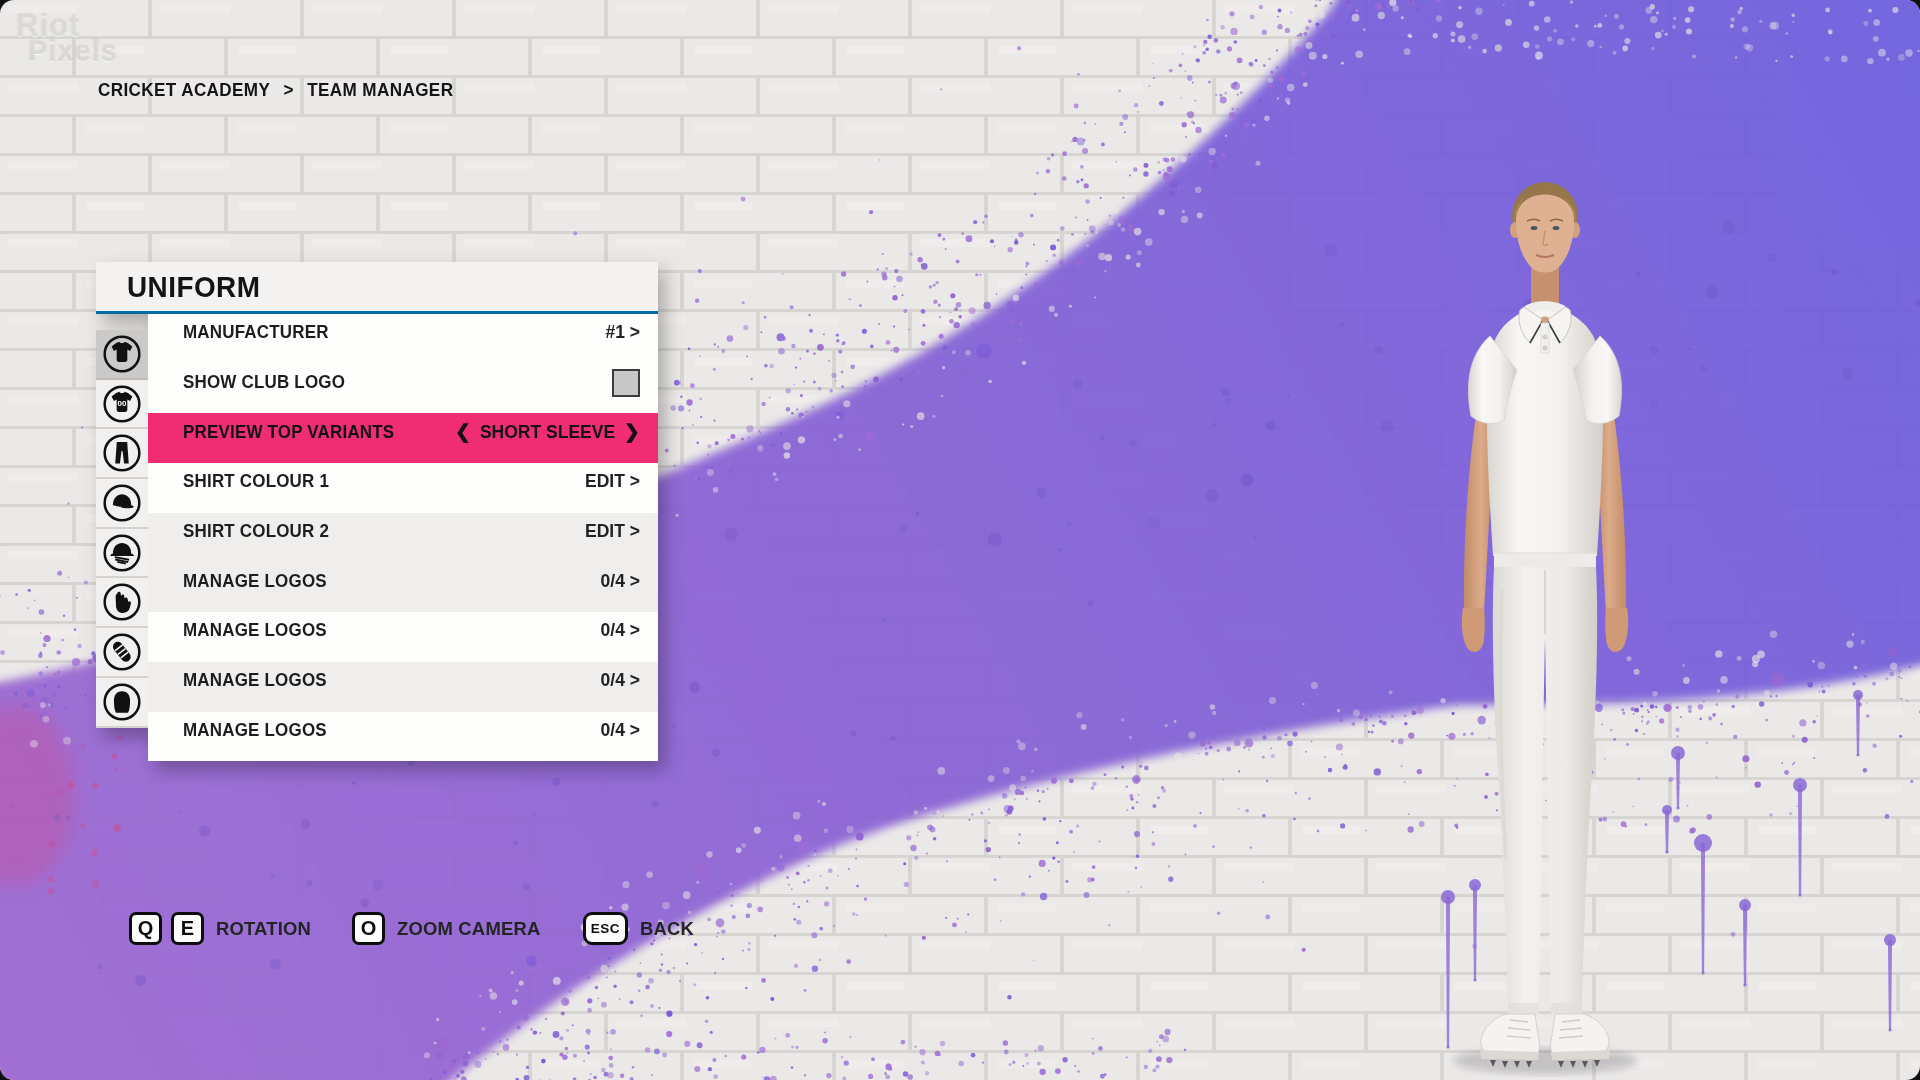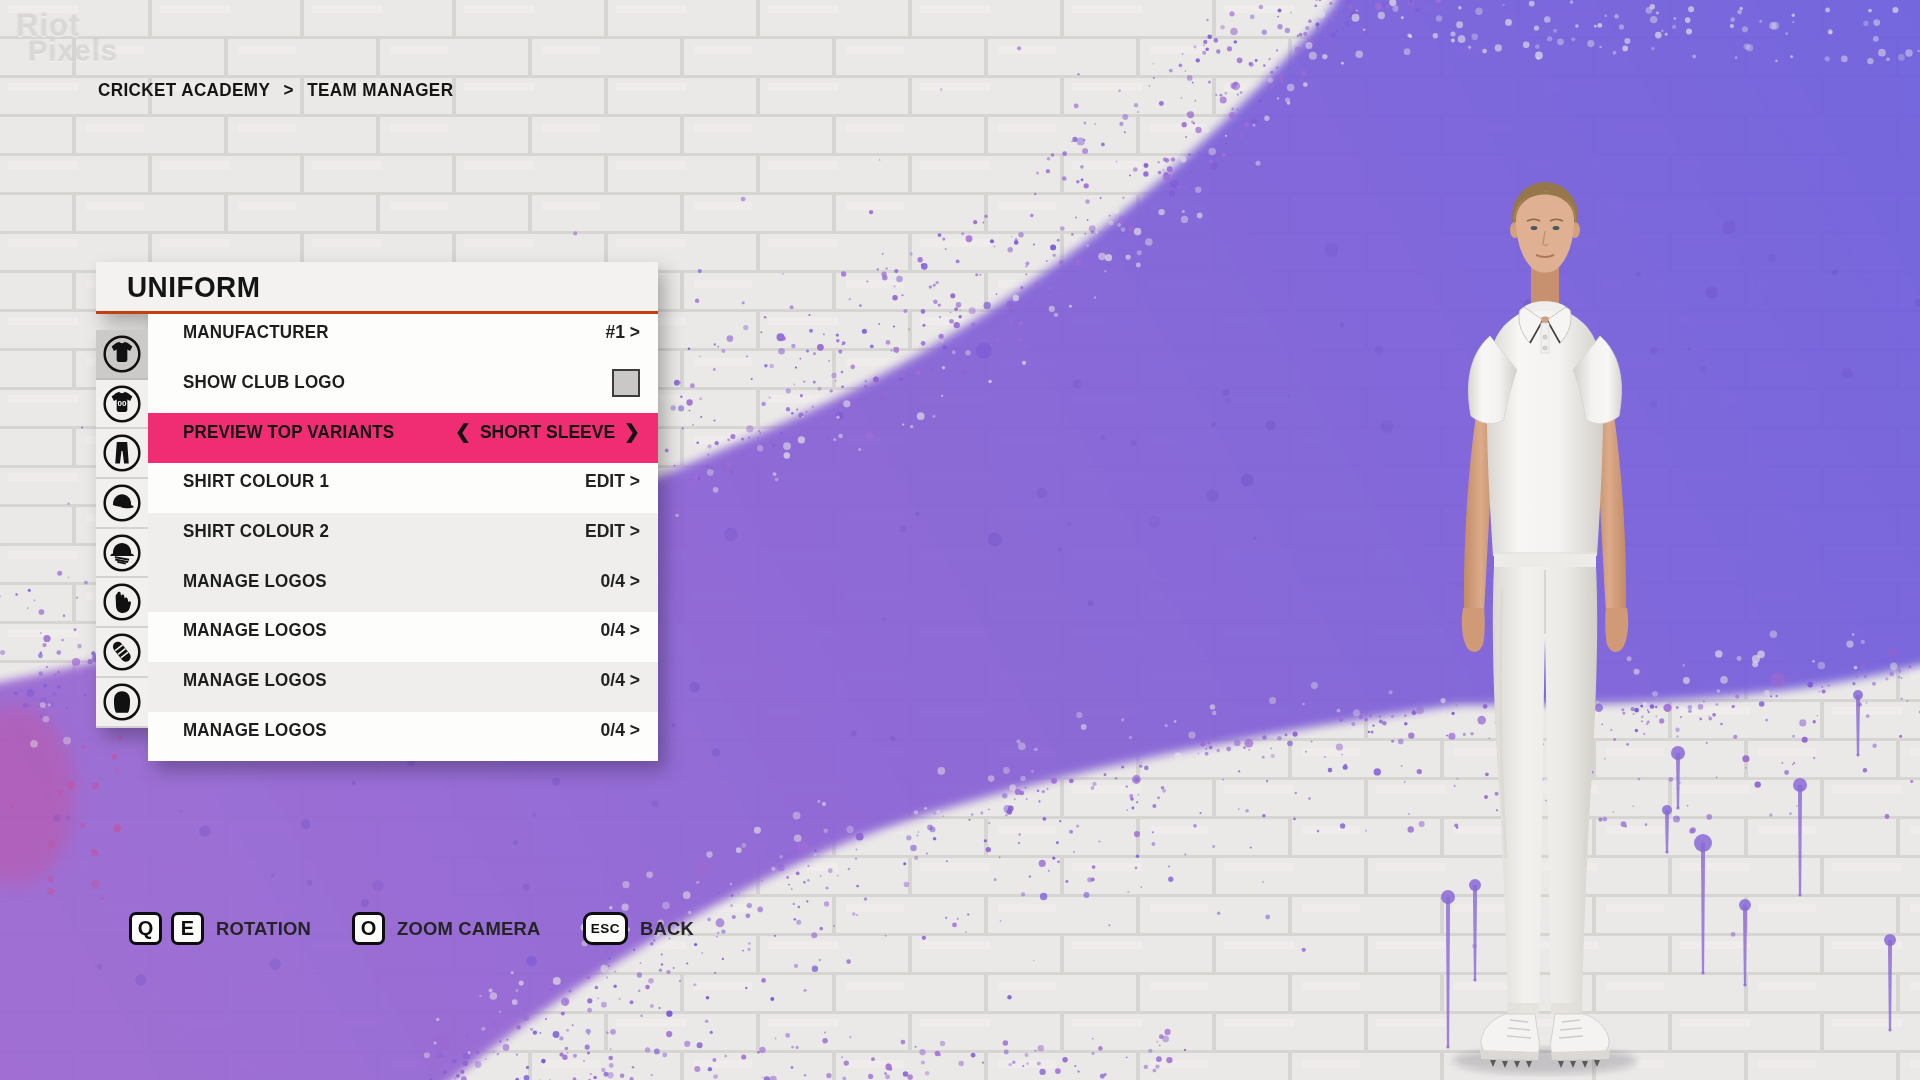--- a/index.html
+++ b/index.html
@@ -1,35 +1,35 @@
 <!DOCTYPE html>
 <html><head>
 <meta charset="utf-8">
 <style>
   html,body{margin:0;padding:0;background:#111;}
   .stage{position:relative;width:1920px;height:1080px;overflow:hidden;
-         font-family:"Liberation Sans",sans-serif;-webkit-font-smoothing:antialiased;}
+         font-family:"Liberation Sans",sans-serif;border-radius:14px;-webkit-font-smoothing:antialiased;}
   .bg{position:absolute;left:0;top:0;}
 
   
   .watermark{position:absolute;left:16px;top:10px;line-height:1;opacity:.8;
              color:#d7d5d2;text-shadow:0 1px 1px rgba(255,255,255,.9),0 0 2px rgba(140,140,140,.45);
              font-weight:800;letter-spacing:1px;}
   .watermark .l1{font-size:31px;}
   .watermark .l2{font-size:29px;margin:-4px 0 0 12px;}
 
   
   .breadcrumb{position:absolute;left:98px;top:80px;display:flex;gap:14px;align-items:center;
               font-size:18px;font-weight:700;color:#151515;letter-spacing:.4px;
               transform:scaleX(.95);transform-origin:left center;}
 
   
   .panel{position:absolute;left:96px;top:262px;width:562px;
          filter:drop-shadow(7px 9px 9px rgba(0,0,0,.28));}
-  .panel-header{height:52px;background:#f3f2f1;border-bottom:3px solid #c2410c;
+  .panel-header{height:52px;background:#f3f2f1;border-bottom:3px solid #0369a1;
                 display:flex;align-items:center;padding-left:31px;box-sizing:border-box;}
   .panel-title{font-size:30px;font-weight:800;color:#141414;letter-spacing:.5px;
                transform:scaleX(.93);transform-origin:left center;}
   .panel-body{position:relative;}
   .side{position:absolute;left:0;top:0;width:52px;margin-top:16px;}
   .tile{width:52px;height:49.7px;background:#f1f0ef;border-bottom:2px solid rgba(175,173,170,.45);
         box-sizing:border-box;display:flex;align-items:center;justify-content:center;}
   .tile.sel{background:#cbcac8;}
   .tile svg{display:block;}
   .rows{margin-left:52px;width:510px;display:flex;flex-direction:column;}

